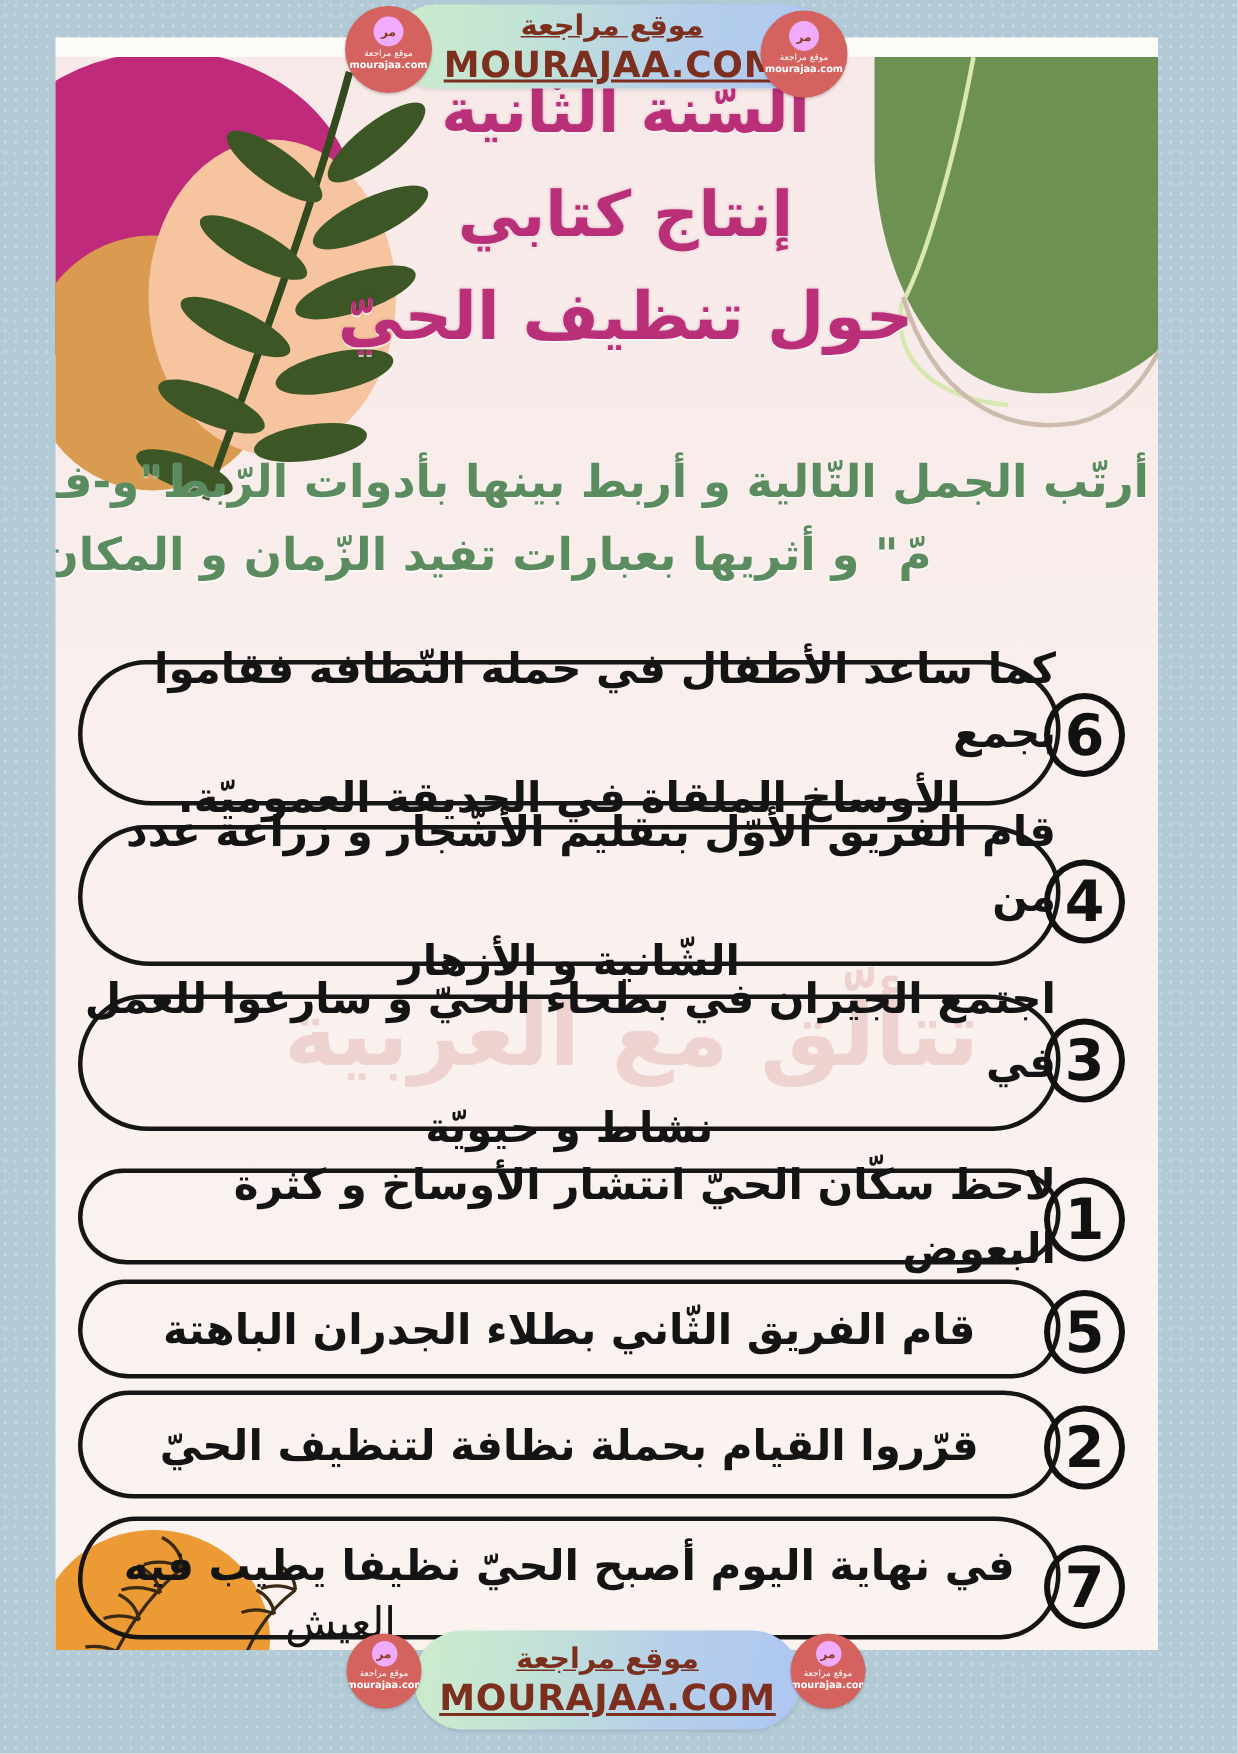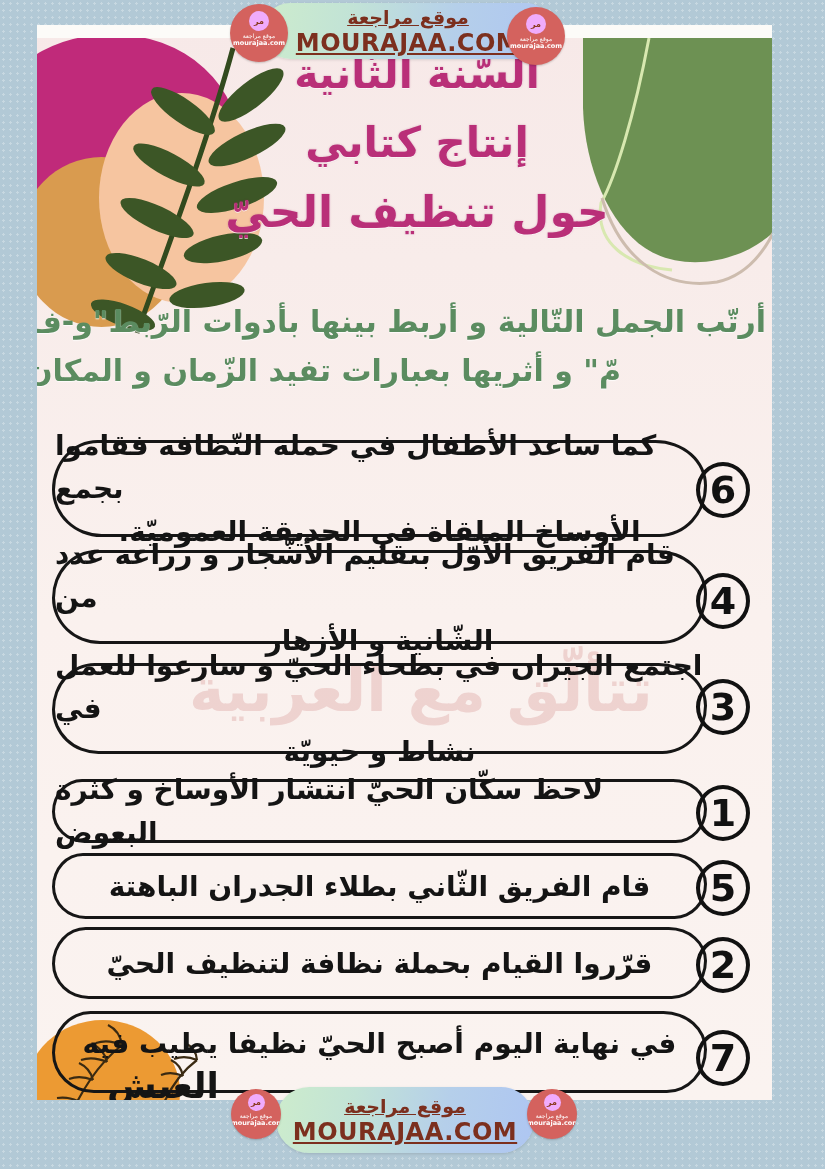--- a/index.html
+++ b/index.html
@@ -35,26 +35,26 @@
   
   .instruction{position:absolute;left:-110px;right:6px;top:272px;direction:rtl;text-align:right;z-index:5;
     color:#5b8c60;font-weight:bold;font-size:30px;line-height:49px;
     text-shadow:0 1px 1px rgba(255,255,255,.8);}
   .instruction .l1{white-space:nowrap;}
   .instruction .l2{white-space:nowrap;margin-right:145px;}
   
   .sentence-box{position:absolute;left:15px;width:655px;border:3px solid #161616;background:transparent;
     border-radius:46px 52px 48px 50px/50px 46px 52px 48px;direction:rtl;z-index:10;
     display:flex;flex-direction:column;justify-content:center;align-items:center;
-    color:#141414;font-size:28px;font-weight:600;line-height:43px;text-align:left;box-sizing:border-box;}
+    color:#141414;font-size:28px;font-weight:600;line-height:43px;text-align:right;box-sizing:border-box;}
   .num-circle{position:absolute;left:659px;width:54px;height:56px;border:4px solid #111;border-radius:50%;
     display:flex;align-items:center;justify-content:center;z-index:11;
     font-size:38px;font-weight:bold;color:#111;background:transparent;box-sizing:border-box;}
-  .line7b{position:absolute;left:70px;top:1040px;width:240px;z-index:10;direction:rtl;text-align:left;
-    color:#141414;font-size:36px;font-weight:700;}
+  .line7b{position:absolute;left:70px;top:1040px;width:240px;z-index:10;direction:rtl;text-align:center;
+    color:#141414;font-size:28px;font-weight:400;}
   
   .banner-pill{position:absolute;border-radius:34px;z-index:20;text-align:center;
     background:linear-gradient(100deg,#cdeccc 0%,#c2e3d6 30%,#b5cfea 65%,#aec6f2 100%);
     color:#7c2f1e;display:flex;flex-direction:column;justify-content:center;box-shadow:0 1px 3px rgba(0,0,0,.12);}
   .banner-pill .ar{font-size:19px;font-weight:bold;text-decoration:underline;direction:rtl;line-height:24px;}
   .banner-pill .en{font-size:24px;font-weight:800;text-decoration:underline;letter-spacing:.5px;line-height:28px;}
   .pill-header{left:262px;top:3px;width:292px;height:56px;}
   .pill-footer{left:276px;top:1087px;width:258px;height:66px;}
   .badge{position:absolute;border-radius:50%;background:#d4625e;z-index:21;text-align:center;overflow:hidden;
     box-shadow:0 1px 2px rgba(0,0,0,.2);}

